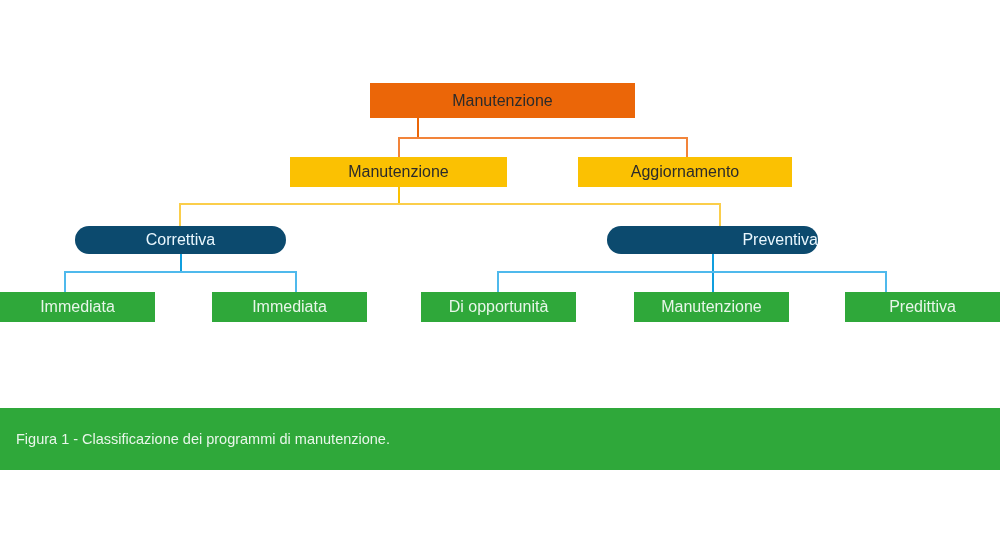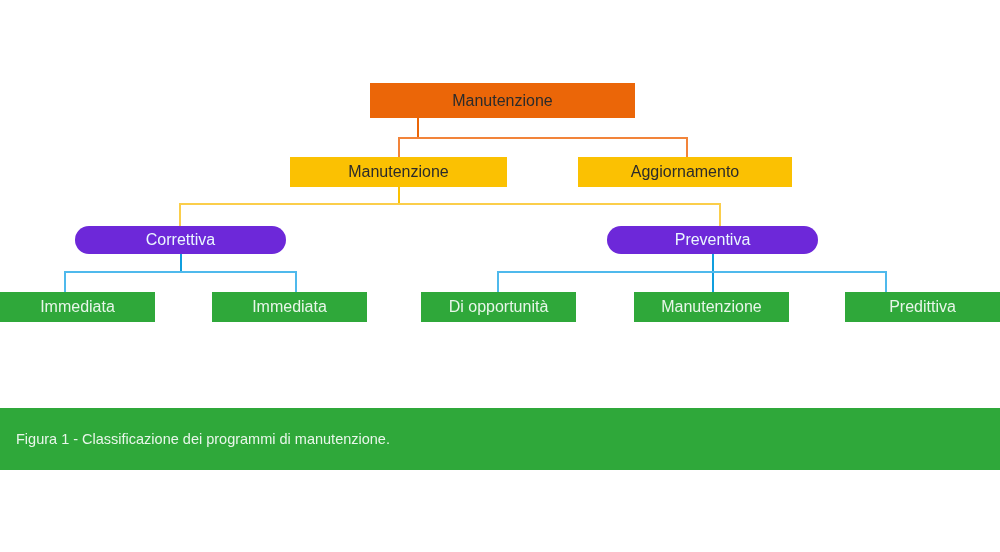--- a/index.html
+++ b/index.html
@@ -30,21 +30,21 @@
   .node{
     position:absolute;
     box-sizing:border-box;
     display:flex;align-items:center;justify-content:center;
     font-size:16px;
     white-space:nowrap;
     line-height:1;
   }
   .node.lvl0{background:#EB6608;color:#2b2b2b;}
   .node.lvl1{background:#FBC102;color:#2b2b2b;}
-  .node.lvl2{background:#6d28d9;color:#eaf7fe;border-radius:14px;}
+  .node.lvl2{background:#0c4a6e;color:#eaf7fe;border-radius:14px;}
   .node.lvl3{background:#2FA83A;color:#e8f6e9;}
 
   .conn{position:absolute;}
   .conn.h{height:2px;}
   .conn.v{width:2px;}
   .c-orange{background:#F2843A;}
   .c-yellow{background:#FBCE4B;}
   .c-blue{background:#4FB9EC;}
   .c-orange-stem{background:#EB6608;}
   .c-yellow-stem{background:#FBC102;}
@@ -86,21 +86,21 @@
   </div>
 
   <div class="conn v c-yellow-stem" style="left:398px;top:187px;height:16px;"></div>
   <div class="conn h c-yellow" style="left:179px;top:203px;width:542px;"></div>
   <div class="conn v c-yellow" style="left:179px;top:203px;height:26px;"></div>
   <div class="conn v c-yellow" style="left:719px;top:203px;height:26px;"></div>
 
   <div class="node lvl2" style="left:75px;top:226px;width:211px;height:28px;">
     <span>Correttiva</span>
   </div>
-  <div class="node lvl2" style="left:607px;top:226px;width:211px;height:28px;">
+  <div class="node lvl2" style="left:607px;top:226px;width:211px;height:28px;justify-content:flex-end;">
     <span>Preventiva</span>
   </div>
 
   <div class="conn v c-blue-stem" style="left:180px;top:254px;height:17px;"></div>
   <div class="conn h c-blue" style="left:64px;top:271px;width:233px;"></div>
   <div class="conn v c-blue" style="left:64px;top:271px;height:23px;"></div>
   <div class="conn v c-blue" style="left:295px;top:271px;height:23px;"></div>
 
   <div class="conn v c-blue-stem" style="left:712px;top:254px;height:40px;"></div>
   <div class="conn h c-blue" style="left:497px;top:271px;width:390px;"></div>

